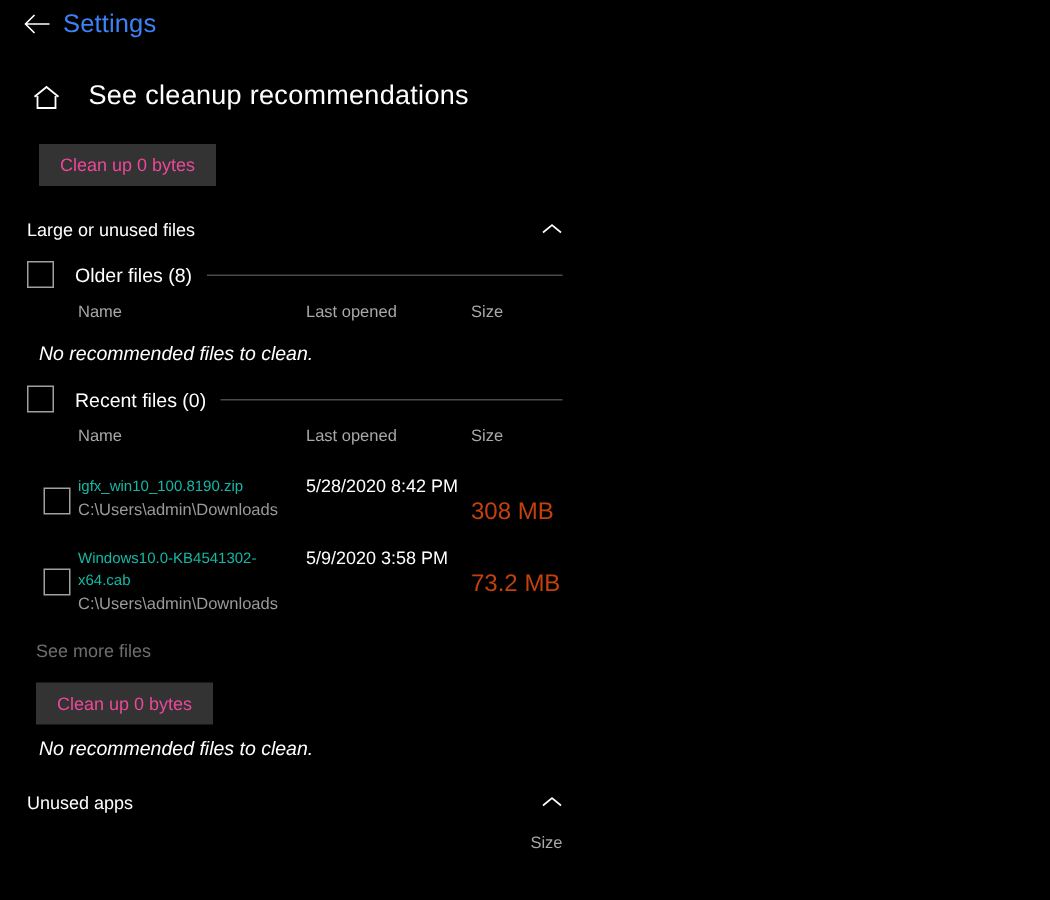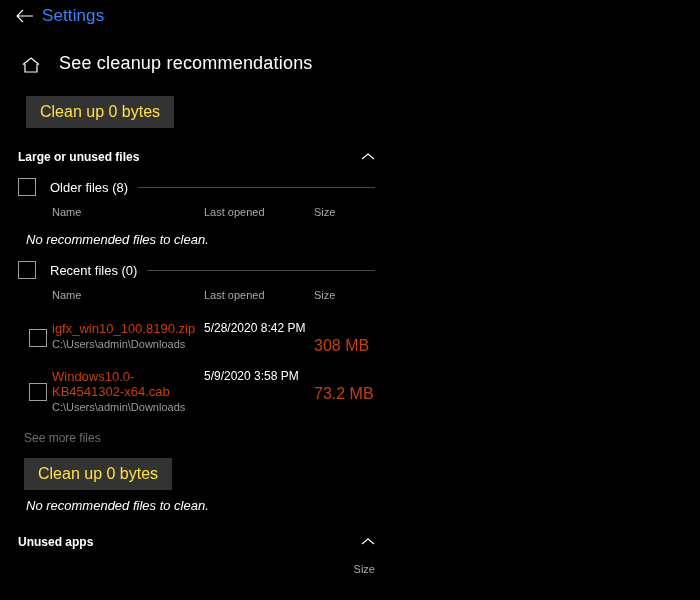--- a/index.html
+++ b/index.html
@@ -61,44 +61,44 @@
 
   
   .content {
     padding-left: 18px;
     padding-right: 320px;
   }
 
   
   .cleanup-btn {
     background: #333333;
-    color: #fde047;
+    color: #ec4899;
     border: none;
     font-family: "Liberation Sans", sans-serif;
-    font-size: 16px;
+    font-size: 12px;
     padding: 7px 14px;
     min-width: 110px;
     text-align: center;
     cursor: default;
   }
   .btn-top { margin: 18px 0 0 8px; }
   .btn-mid { margin: 12px 0 0 6px; }
 
   
   .section-head {
     display: flex;
     align-items: center;
     justify-content: space-between;
     width: 357px;
     margin-top: 22px;
     cursor: pointer;
   }
   .section-title {
     font-size: 12px;
-    font-weight: bold;
+    font-weight: normal;
     color: #ffffff;
   }
   .chevron { width: 14px; height: 10px; }
 
   
   .group-row {
     display: flex;
     align-items: center;
     margin-top: 14px;
     width: 357px;
@@ -153,22 +153,22 @@
     min-height: 34px;
   }
   .file-row .chk {
     position: absolute;
     left: 11px;
     top: 50%;
     transform: translateY(-50%);
   }
   .file-info { margin-left: 34px; width: 150px; }
   .file-name {
-    font-size: 13px;
-    color: #c2410c;
+    font-size: 10px;
+    color: #14b8a6;
     line-height: 15px;
   }
   .file-path {
     font-size: 11px;
     color: #9a9a9a;
     line-height: 15px;
     margin-top: 1px;
   }
   .file-opened {
     position: absolute;

